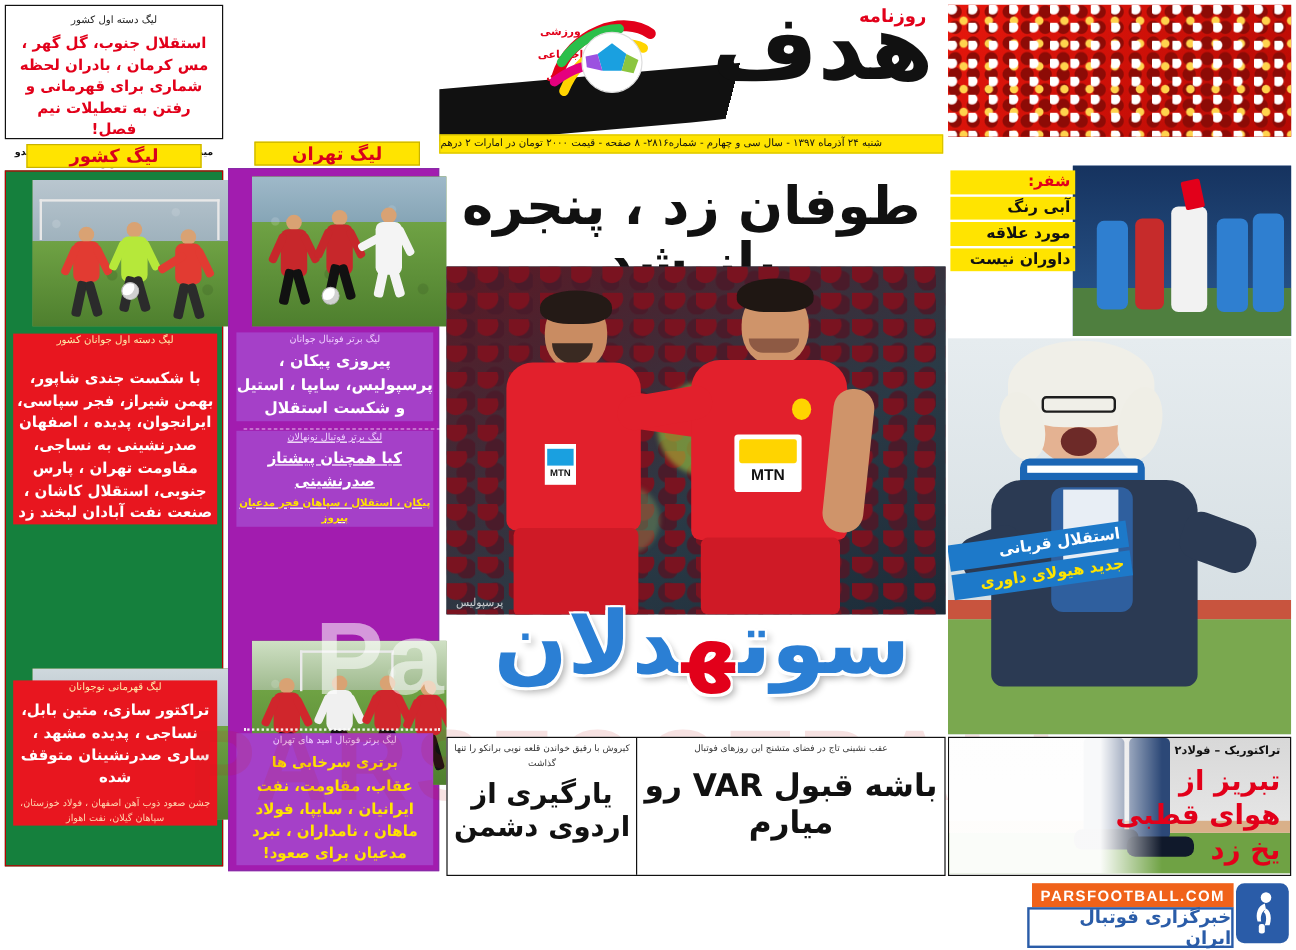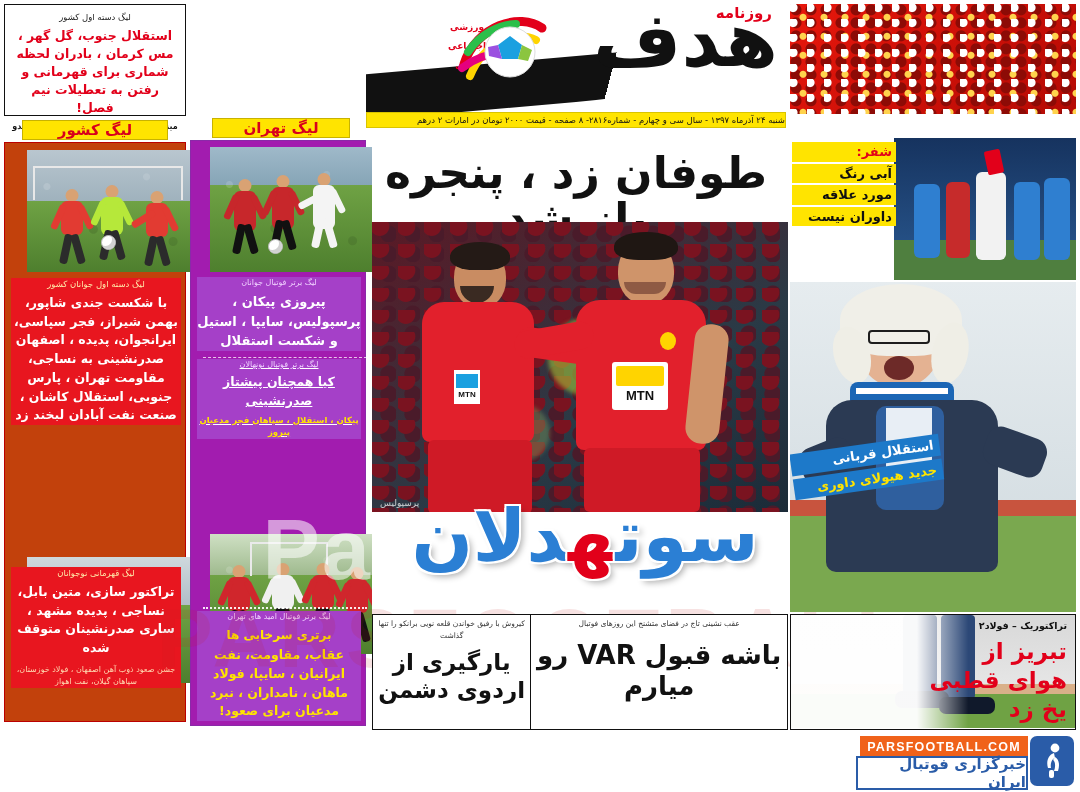--- a/index.html
+++ b/index.html
@@ -52,21 +52,21 @@
   .masthead{left:366px;top:0;width:420px;height:118px;background:#fff;overflow:hidden;}
   .mh-word{position:absolute;right:8px;top:2px;font-size:76px;font-weight:bold;color:#111;
            letter-spacing:-2px;line-height:1;}
   .mh-roz{position:absolute;right:14px;top:4px;font-size:15px;font-weight:bold;color:#e2001a;}
   .mh-tags{position:absolute;right:300px;top:18px;font-size:9px;font-weight:bold;color:#e2001a;line-height:2.1;text-align:center;}
   .mh-swoosh{position:absolute;left:0;right:0;bottom:16px;height:46px;
              background:linear-gradient(105deg,#111 0%,#111 58%,transparent 58%);
              border-radius:0 0 50% 0/0 0 100% 0;transform:skewY(-5deg);}
   .mh-ballwrap{position:absolute;left:92px;top:6px;width:96px;height:96px;}
   .date{left:366px;top:112px;width:420px;height:16px;background:#ffe400;color:#111;
-        font-size:8.5px;display:flex;align-items:center;justify-content:flex-start;border:1px solid #d9c400;}
+        font-size:8.5px;display:flex;align-items:center;justify-content:flex-end;border:1px solid #d9c400;}
   .kicker-red{left:366px;top:130px;width:420px;font-size:14px;font-weight:bold;color:#e2001a;text-align:center;}
   .bighead{left:366px;top:150px;width:420px;font-size:44px;font-weight:bold;color:#111;text-align:center;line-height:1.05;}
   .mainphoto{left:372px;top:222px;width:416px;height:290px;overflow:hidden;background:#22303a;}
   .crowd{position:absolute;inset:0;
          background:radial-gradient(circle at 30% 20%,#7a1320 0 9px,transparent 10px) 0 0/26px 22px,
                     radial-gradient(circle at 70% 60%,#4a1b2a 0 8px,transparent 9px) 0 0/24px 20px,
                     linear-gradient(150deg,#5c1824,#2a3a46 60%,#1b2b38);}
   .bigoverlay{left:350px;top:500px;width:470px;font-size:72px;font-weight:bold;text-align:center;
               color:#2b7fd4;line-height:1;
               text-shadow:2px 2px 0 #fff,-2px 2px 0 #fff,2px -2px 0 #fff,-2px -2px 0 #fff,4px 4px 6px rgba(0,0,0,.3);}
@@ -128,21 +128,21 @@
   <div class="abs colA boxwhite" style="height:112px;padding:6px 7px;">
     <div class="kicker-sm">لیگ دسته اول کشور</div>
     <div class="red-head" style="font-size:12.5px;margin-top:3px;">استقلال جنوب، گل گهر ، مس کرمان ، بادران لحظه شماری برای قهرمانی و رفتن به تعطیلات نیم فصل!</div>
     <div style="font-size:8px;color:#111;font-weight:bold;text-align:center;margin-top:5px;">میناقیان ، مهابادی در گرداب کارون اروندو شیراز!</div>
   </div>
 
   <div class="abs yellowbar" style="left:22px;top:120px;width:146px;height:20px;font-size:15px;line-height:19px;">
     <span>لیگ کشور</span>
   </div>
 
-  <div class="abs" style="left:4px;top:142px;width:182px;height:580px;background:#c2410c;border:1px solid #b00;">
+  <div class="abs" style="left:4px;top:142px;width:182px;height:580px;background:#15803d;border:1px solid #b00;">
 
     <div class="photo abs" style="left:8px;top:7px;width:166px;height:122px;">
       <div class="sky"></div>
         <div class="grass"></div>
         <div class="noise"></div>
       <div class="abs" style="left:6px;top:16px;width:150px;height:34px;border:2px solid #e8e8e8;border-bottom:none;"></div>
       <div class="pl" style="left:28px;height:78px;width:34px;">
         <div class="head"></div>
           <div class="body" style="background:#e23b32;"></div>
         <div class="larm" style="background:#e23b32;"></div>
@@ -163,21 +163,21 @@
           <div class="body" style="background:#e23b32;"></div>
         <div class="larm" style="background:#e23b32;transform:rotate(58deg);"></div>
         <div class="rarm" style="background:#e23b32;"></div>
         <div class="lleg"></div>
           <div class="rleg"></div>
       </div>
       <div class="ball" style="left:74px;bottom:22px;"></div>
     </div>
     <div class="redpanel abs" style="left:6px;top:135px;width:170px;">
       <div class="sub">لیگ دسته اول جوانان کشور</div>
-      <div class="main" style="font-size:12.5px;margin-top:3px;">با شکست جندی شاپور، بهمن شیراز، فجر سپاسی، ایرانجوان، پدیده ، اصفهان صدرنشینی به نساجی، مقاومت تهران ، پارس جنوبی، استقلال کاشان ، صنعت نفت آبادان لبخند زد</div>
+      <div class="main" style="font-size:12.5px;margin-top:15px;">با شکست جندی شاپور، بهمن شیراز، فجر سپاسی، ایرانجوان، پدیده ، اصفهان صدرنشینی به نساجی، مقاومت تهران ، پارس جنوبی، استقلال کاشان ، صنعت نفت آبادان لبخند زد</div>
     </div>
 
     <div class="photo abs" style="left:8px;top:292px;width:166px;height:126px;">
       <div class="sky" style="background:linear-gradient(#cfd8dd,#aebcc4);"></div>
       <div class="grass" style="height:62%;"></div>
         <div class="noise"></div>
       <div class="abs" style="left:4px;top:12px;width:80px;height:40px;border:2px solid #eee;border-bottom:none;"></div>
       <div class="pl" style="left:20px;height:82px;width:34px;">
         <div class="head"></div>
           <div class="body" style="background:#f2f2f2;"></div>

